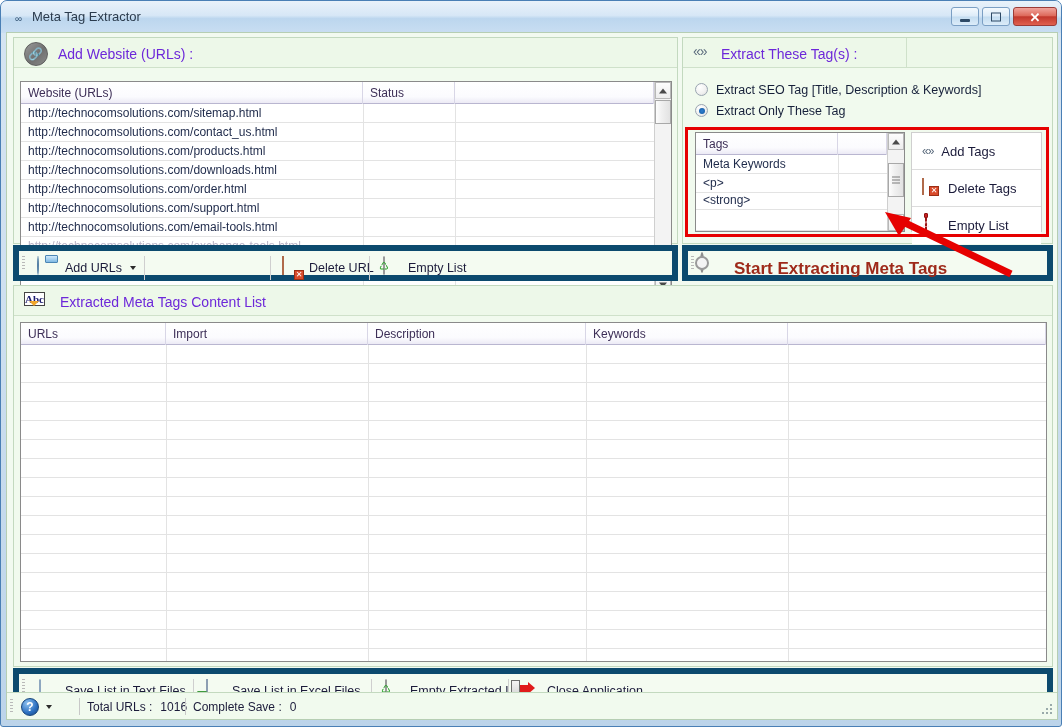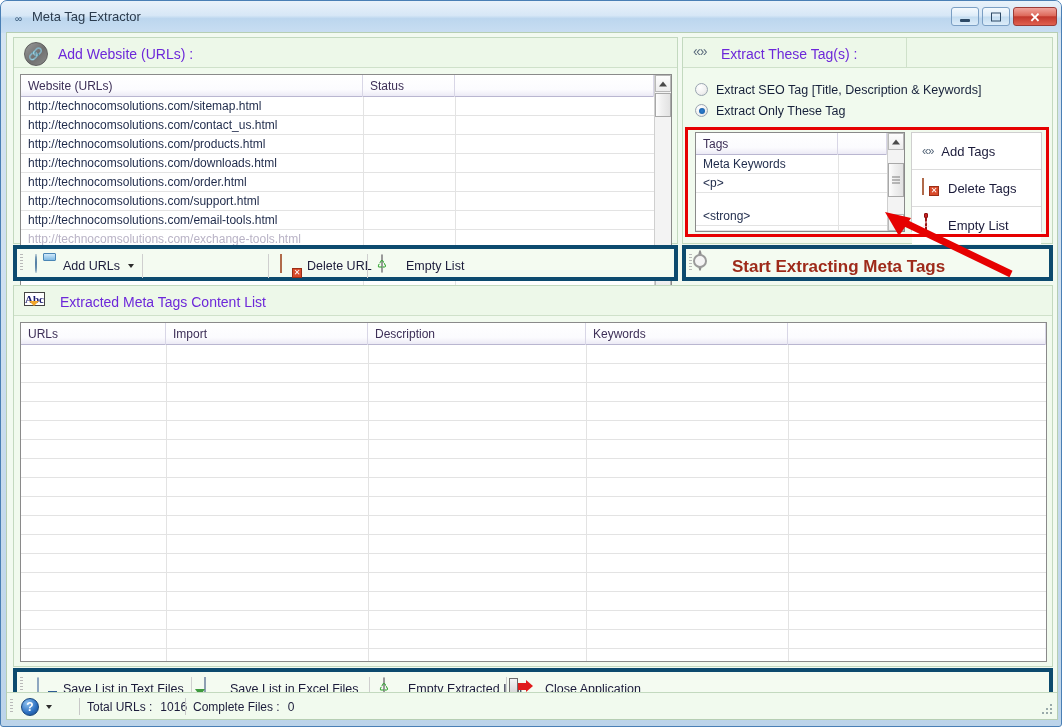--- a/index.html
+++ b/index.html
@@ -153,21 +153,21 @@
   .vs-grip {
     position: absolute; left: 50%; top: 50%; transform: translate(-50%,-50%);
     width: 8px; height: 7px;
   }
   .vs-grip i { display:block; height: 1px; background: #7d7d7d; margin-bottom: 2px; }
 
   
   .toolbar {
     position: absolute;
     background: #f4fbf1;
-    border: 4px solid #0c4a6e;
+    border: 6px solid #0c4a6e;
   }
   .tb-dots {
     position: absolute; left: 3px; top: 5px; bottom: 5px; width: 3px;
     background-image: repeating-linear-gradient(to bottom, #b9b9b9 0 1px, transparent 1px 3px);
   }
   .tb-item {
     position: absolute; top: 2px; height: 30px;
     display: flex; align-items: center; gap: 6px;
     padding: 0 6px;
     cursor: default;
@@ -411,21 +411,21 @@
     </div>
   </div>
 
   <div class="client">
 
     <div class="grp" style="left:6px; top:4px; width:665px; height:207px;">
       <div class="grp-hdr">
         <div class="circ-icon">🔗</div>
         <div class="grp-hdr-title">Add Website (URLs) :</div>
       </div>
-      <div class="grid" style="left:6px; top:36px; width:652px; height:213px;">
+      <div class="grid" style="left:6px; top:43px; width:652px; height:213px;">
         <div class="grid-head">
           <div class="hc" style="left:0; width:342px;">Website (URLs)</div>
           <div class="hc" style="left:342px; width:92px;">Status</div>
           <div class="hc" style="left:434px; right:17px;"></div>
         </div>
         <div class="grid-body">
           <div class="vline" style="left:342px;"></div>
           <div class="vline" style="left:434px;"></div>
           <div class="grow" style="top:0px;">http://technocomsolutions.com/sitemap.html</div>
           <div class="grow" style="top:19px;">http://technocomsolutions.com/contact_us.html</div>
@@ -490,21 +490,21 @@
 
       <div class="grid" style="left:12px; top:94px; width:210px; height:100px;">
         <div class="grid-head">
           <div class="hc" style="left:0; width:142px;">Tags</div>
           <div class="hc" style="left:142px; right:17px;"></div>
         </div>
         <div class="grid-body">
           <div class="vline" style="left:142px;"></div>
           <div class="grow" style="top:0px;">Meta Keywords</div>
           <div class="grow" style="top:19px;">&lt;p&gt;</div>
-          <div class="grow" style="top:52px;">&lt;strong&gt;</div>
+          <div class="grow" style="top:36px;">&lt;strong&gt;</div>
           <div class="grow" style="top:57px;"></div>
         </div>
         <div class="vscroll">
           <div class="vs-btn up">
               <span class="ar"></span>
             </div>
           <div class="vs-thumb" style="top:30px; height:34px;">
             <span class="vs-grip">
                 <i></i>
                 <i></i>
@@ -619,21 +619,21 @@
         <span class="ico-help">?</span>
         <span class="tb-caret"></span>
       </div>
       <div class="sb-sep" style="left:72px;"></div>
       <div class="sb-item" style="left:80px;">
         <span>Total URLs :</span>
         <span style="padding-left:3px;">1016</span>
       </div>
       <div class="sb-sep" style="left:178px;"></div>
       <div class="sb-item" style="left:186px;">
-        <span>Complete Files :</span>
+        <span>Complete Save :</span>
         <span style="padding-left:3px;">0</span>
       </div>
       <div class="grip"></div>
     </div>
 
   </div>
 
   <div class="red-box" style="left:684px; top:126px; width:364px; height:110px;"></div>
   <svg class="arrow-svg" style="left:860px; top:195px;" width="190" height="85" viewBox="0 0 190 85">
     <path d="M 150 78 L 38 24" stroke="#e60000" stroke-width="7" stroke-linecap="butt"></path>

